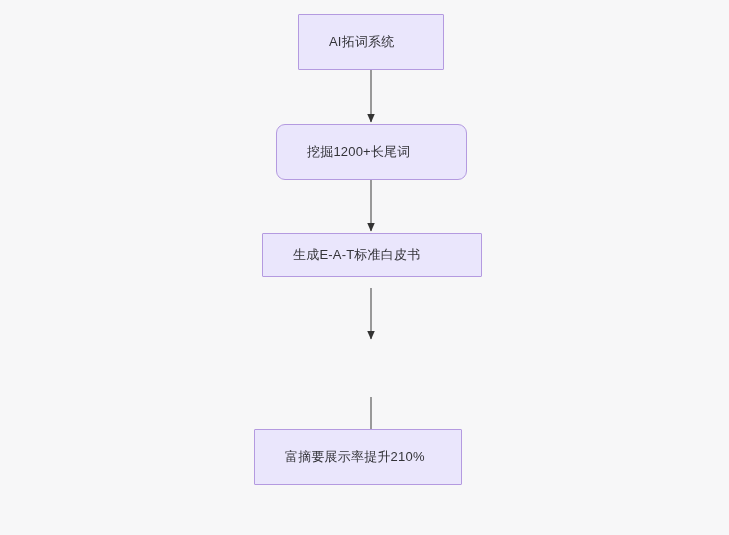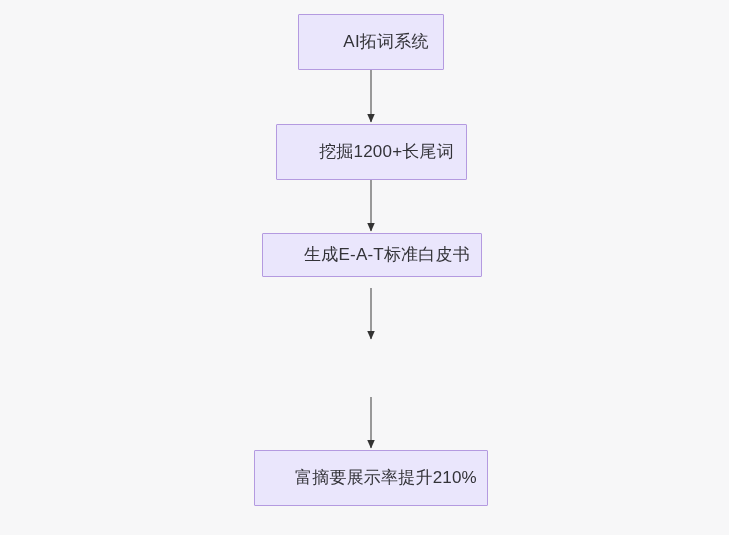--- a/index.html
+++ b/index.html
@@ -27,37 +27,36 @@
     pointer-events: none;
   }
   .node {
     position: absolute;
     box-sizing: border-box;
     background: #eae6fc;
     border: 1.4px solid #b49ae0;
     border-radius: 1px;
     display: flex;
     align-items: center;
-    justify-content: center;
     color: #333338;
-    font-size: 17px;
+    font-size: 13px;
     line-height: 1.3;
     letter-spacing: 0.2px;
     white-space: nowrap;
     padding-left: 30px;
   }
   .node-label {
     display: block;
   }
   
   .n0 { left: 298px; top: 14px;  width: 146px; height: 56px; }
-  .n1 { left: 276px; top: 124px; width: 191px; height: 56px; }
+  .n1 { left: 276px; top: 124px; width: 191px; height: 56px; border-radius: 9px; }
   .n2 { left: 262px; top: 233px; width: 220px; height: 44px; }
   .n3 { left: 265px; top: 341px; width: 213px; height: 56px; }
-  .n4 { left: 254px; top: 450px; width: 234px; height: 56px; }
+  .n4 { left: 254px; top: 429px; width: 208px; height: 56px; }
 </style>
 </head>
 <body>
 
 <div id="flowchart">
 
   <svg class="edge-layer" width="729" height="535" viewBox="0 0 729 535">
     <defs>
       <marker id="arrowhead" markerWidth="10" markerHeight="8" refX="8.5" refY="4" orient="auto" markerUnits="userSpaceOnUse">
         <path d="M0,0 L9,4 L0,8 z" fill="#333333"></path>

